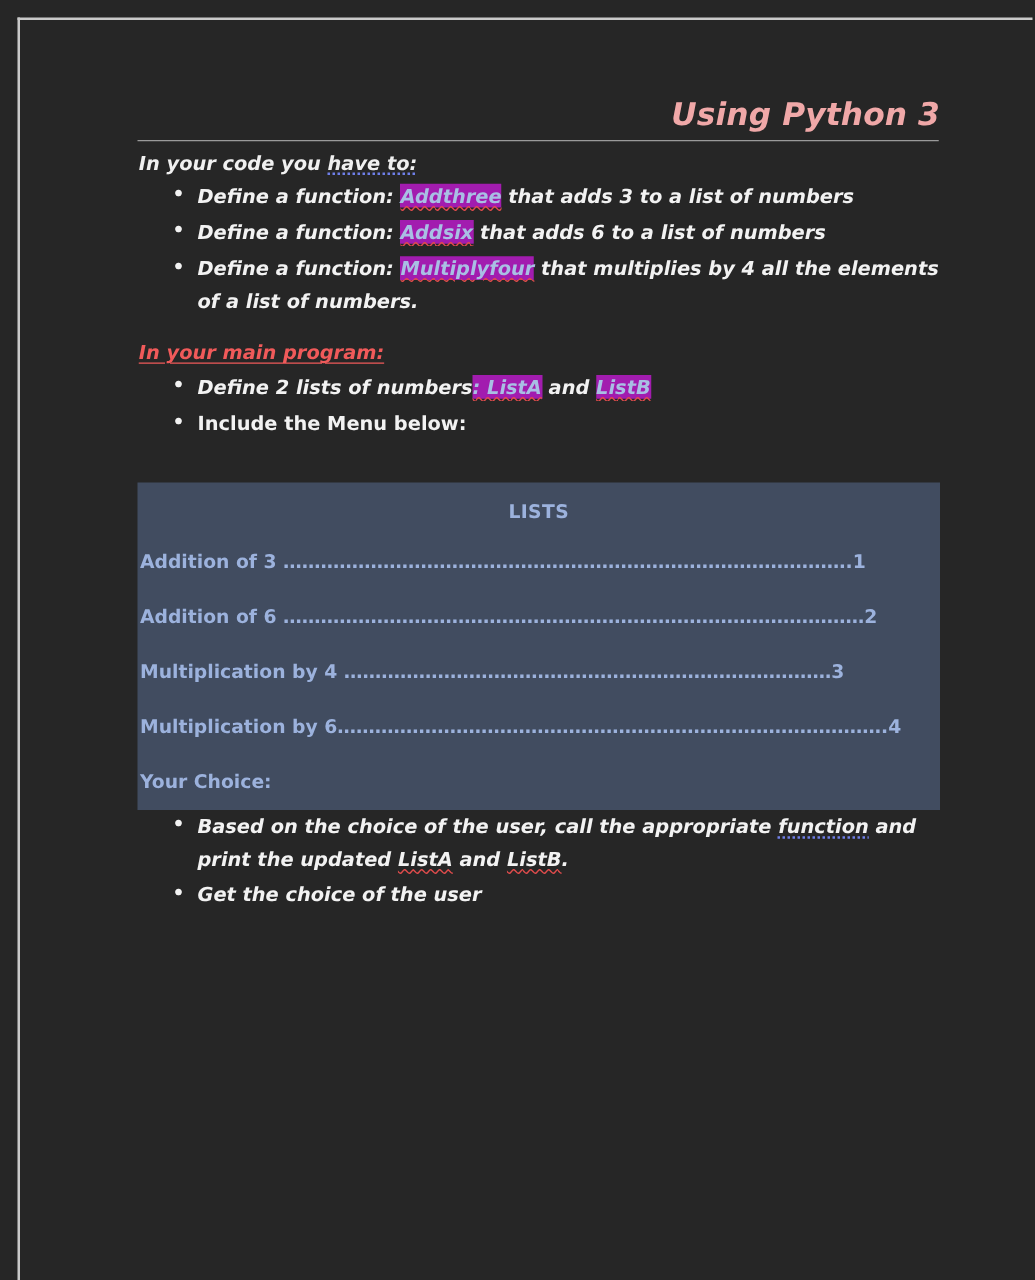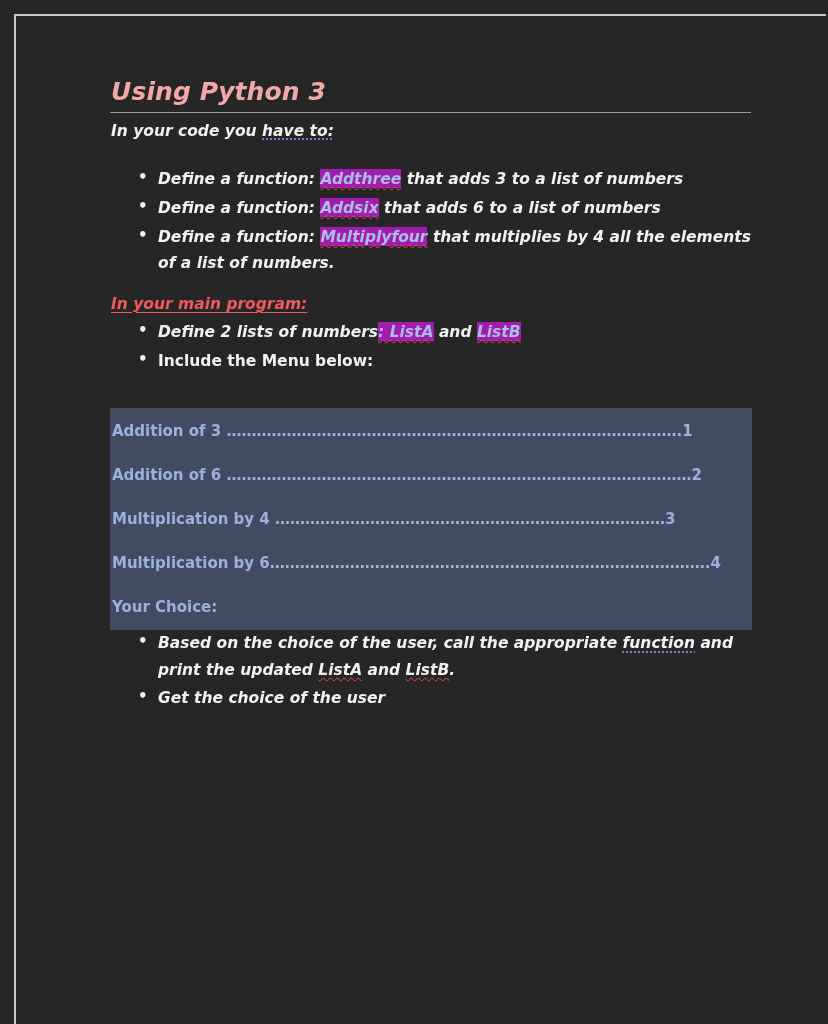--- a/index.html
+++ b/index.html
@@ -38,34 +38,35 @@
   
   .doc-title {
     font-family: "DejaVu Sans", sans-serif;
     font-style: italic;
     font-weight: bold;
     font-size: 25px;
     color: #f0a8a8;
     letter-spacing: 0.1px;
     margin: 0 0 5px 1px;
     line-height: 1.15;
+    text-align: right;
   }
   .title-rule {
     height: 1px;
     background: #9a9a9a;
     width: 641px;
     margin: 0 0 7px 0;
   }
 
   .intro {
     font-style: italic;
     font-weight: bold;
     font-size: 15.5px;
     color: #f0f0f0;
-    margin: 0 0 24px 1px;
+    margin: 0 0 2px 1px;
     line-height: 1.45;
   }
 
   
   ul.bullets {
     list-style: none;
     margin: 0;
     padding: 0;
   }
   ul.bullets li {
@@ -206,20 +207,21 @@
     <ul class="bullets">
       <li>
         <span>Define 2 lists of numbers</span><span class="hl sq">: ListA</span><span> and </span><span class="hl sq">ListB</span>
       </li>
       <li class="upright">
         <span>Include the Menu below:</span>
       </li>
     </ul>
 
     <div class="menu-box">
+      <div class="menu-title">LISTS</div>
 
       <div class="menu-line">
         <span>Addition of 3 </span><span class="dots">……………………………………………………………………………….</span><span class="num">1</span>
       </div>
 
       <div class="menu-line">
         <span>Addition of 6 </span><span class="dots">…………………………………………………………………………………</span><span class="num">2</span>
       </div>
 
       <div class="menu-line">

